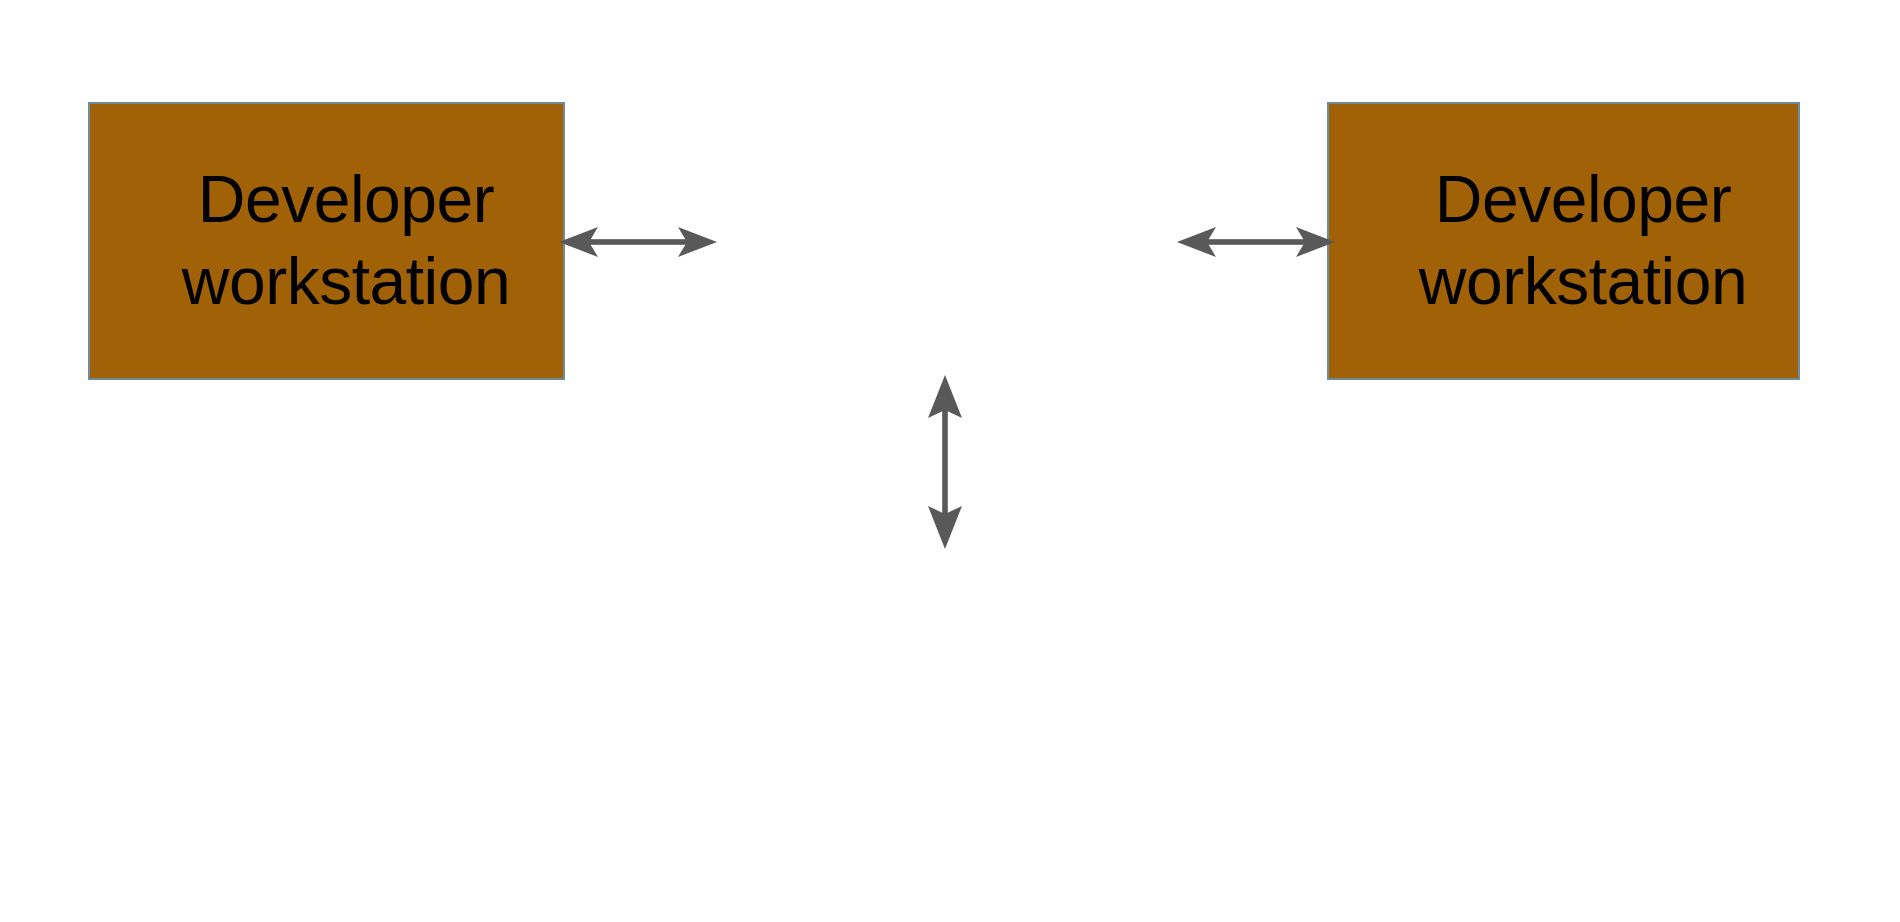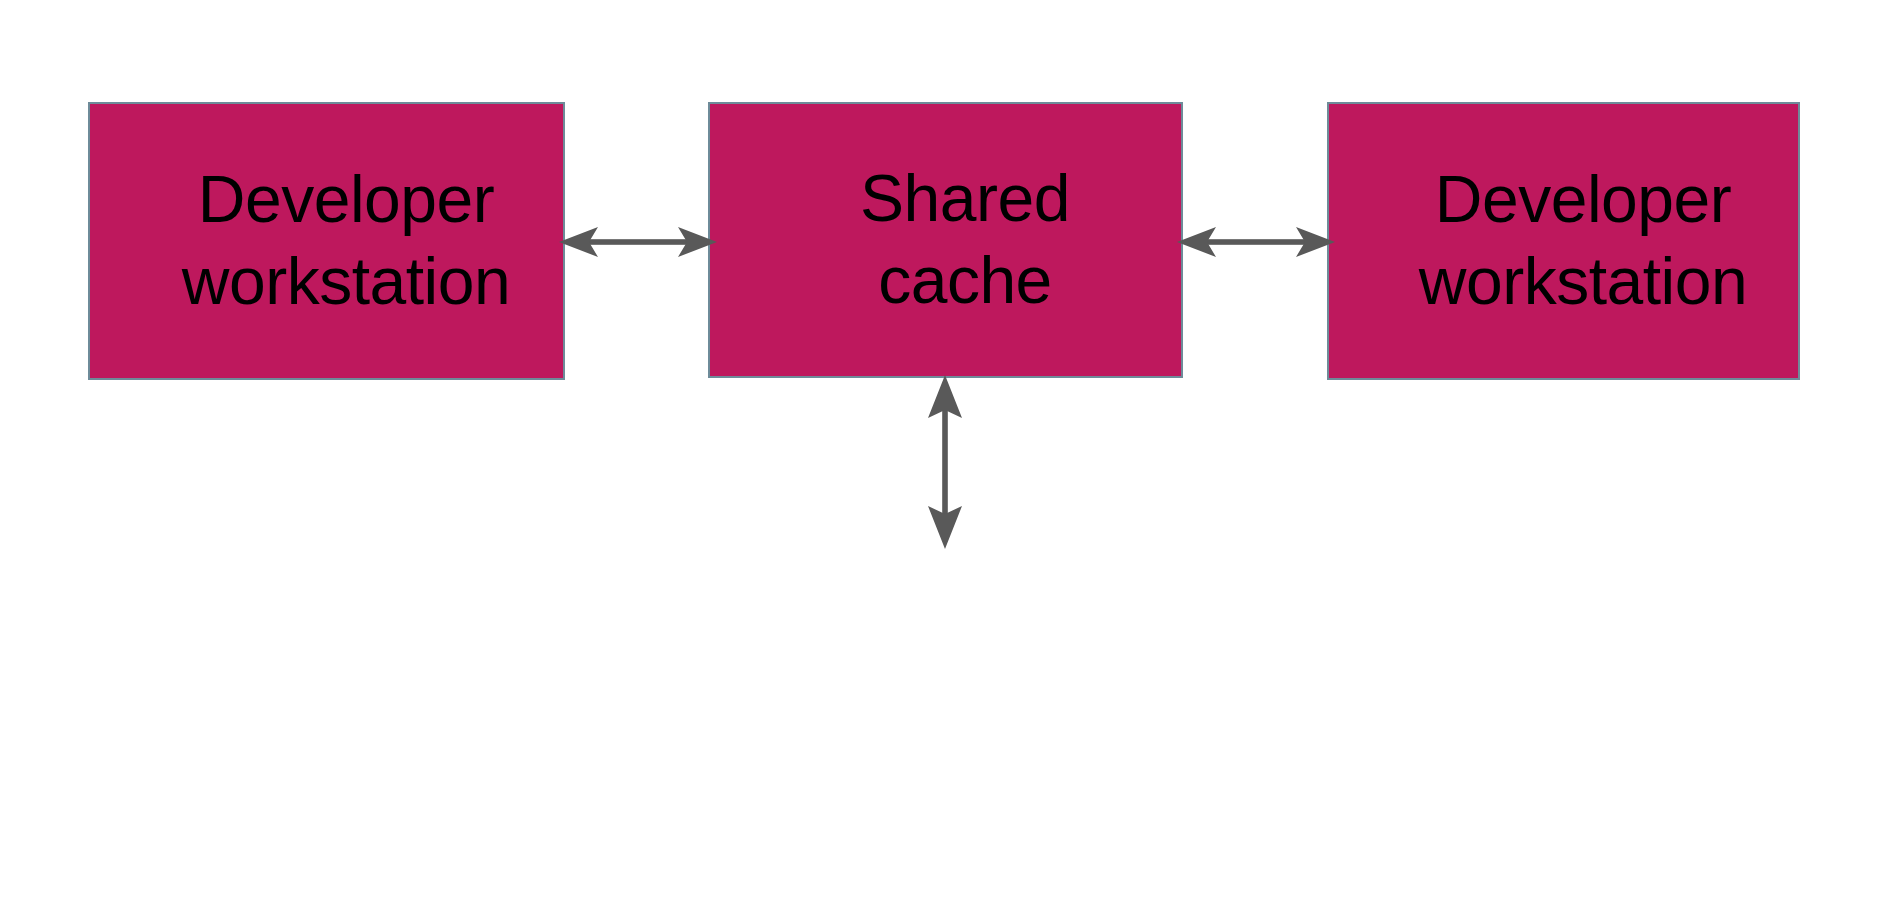--- a/index.html
+++ b/index.html
@@ -14,21 +14,21 @@
   #canvas {
     position: relative;
     width: 1900px;
     height: 922px;
     background: #ffffff;
     overflow: hidden;
   }
   .node {
     position: absolute;
     box-sizing: border-box;
-    background: #be185d;
+    background: #a16207;
     border: 2px solid #6e8b99;
     display: flex;
     align-items: center;
     justify-content: center;
     text-align: center;
     padding-left: 39px;
   }
   .node-label {
     font-family: "Liberation Sans", sans-serif;
     font-size: 66px;
@@ -91,24 +91,20 @@
 </head>
 <body>
 
 <div id="canvas">
 
   <div class="node" id="node-dev-left">
     <div class="node-label">Developer
 workstation</div>
   </div>
 
-  <div class="node" id="node-shared-cache">
-    <div class="node-label">Shared
-cache</div>
-  </div>
 
   <div class="node" id="node-dev-right">
     <div class="node-label">Developer
 workstation</div>
   </div>
 
 
   <svg class="connector" id="connector-left" viewBox="0 0 160 72">
     <g fill="#595959" stroke="none">
       <rect x="24" y="33.2" width="112" height="5.6"></rect>

